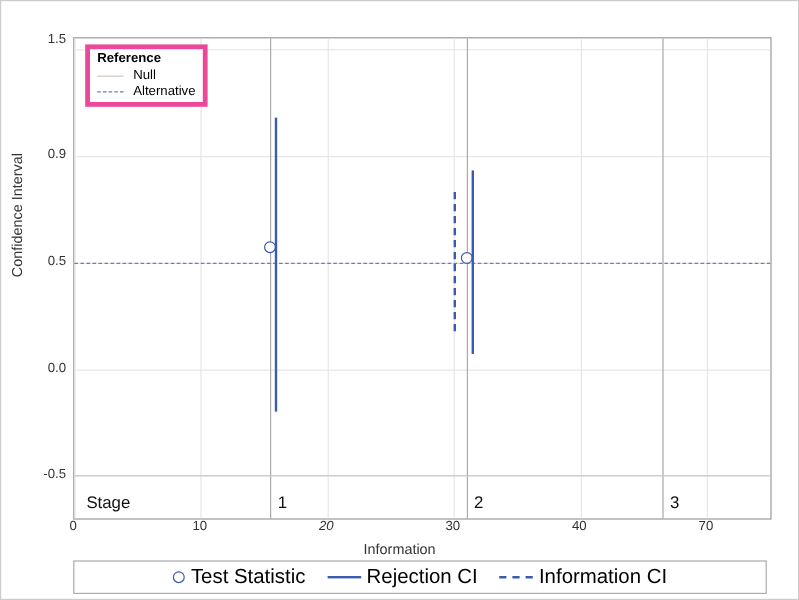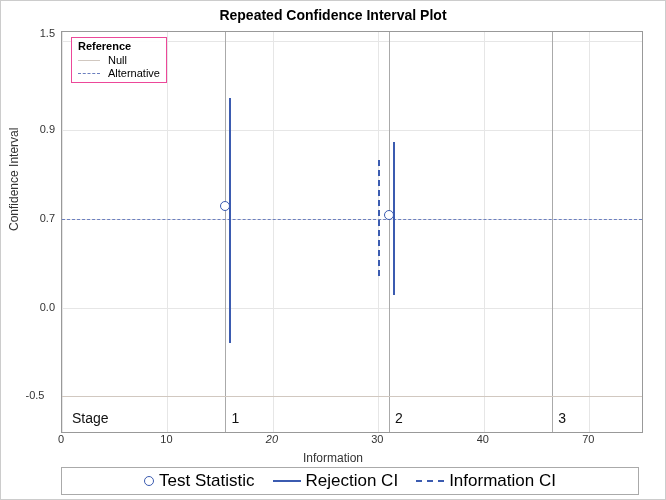--- a/index.html
+++ b/index.html
@@ -13,36 +13,35 @@
 .ref-null{border-top:1px solid #d1c8c0}
 .ci{position:absolute;width:2px;background:#3b5bb0}
 .aci{position:absolute;width:0;border-left:2px dashed #3b5bb0}
 .stage-line{position:absolute;width:1px;top:0;bottom:0;background:#aaa}
 .pt{position:absolute;width:8px;height:8px;border:1px solid #3b5bb0;border-radius:50%;background:#fff;transform:translate(-50%,-50%)}
 .tick-x{position:absolute;top:432px;font-size:11px;color:#333;transform:translateX(-50%)}
 .tick-y{position:absolute;font-size:11px;color:#333;text-align:right;width:40px;left:14px;transform:translateY(-50%)}
 .xlabel{position:absolute;bottom:34px;left:0;right:0;text-align:center;font-size:12px;color:#333}
 .ylabel{position:absolute;left:6px;top:230px;font-size:12px;color:#333;transform:rotate(-90deg);transform-origin:left top}
 .stage-lab{position:absolute;font-size:14px;color:#111}
-.reflegend{position:absolute;border:1px solid #ec4899;background:rgba(255,255,255,0.9);padding:2px 6px;font-size:11px;left:70px;top:36px}
+.reflegend{position:absolute;border:4px solid #ec4899;background:rgba(255,255,255,0.9);padding:2px 6px;font-size:11px;left:70px;top:36px}
 .reflegend .t{font-weight:bold;margin-bottom:2px}
 .reflegend .row{display:flex;align-items:center;gap:8px;margin:1px 0}
 .swatch{width:22px;border-top:1px solid #d1c8c0}
 .swatch.alt{border-top:1px dashed #6b7fbf}
 .bottomlegend{position:absolute;bottom:4px;left:60px;right:26px;border:1px solid #aaa;font-size:17px;display:flex;justify-content:center;gap:18px;padding:3px 6px}
 .bottomlegend .row{display:flex;align-items:center;gap:5px}
 .bswatch-marker{width:8px;height:8px;border:1px solid #3b5bb0;border-radius:50%}
 .bswatch-solid{width:28px;height:0;border-top:2px solid #3b5bb0}
 .bswatch-dash{width:28px;height:0;border-top:2px dashed #3b5bb0}
 </style>
 </head>
 <body>
 
 <div class="fig">
-  <div class="title">Repeated Confidence Interval Plot</div>
 
   <div class="plot" id="plot">
       <div class="grid-v" style="left: 0px;"></div>
       <div class="grid-v" style="left: 105.455px;"></div>
       <div class="grid-v" style="left: 210.909px;"></div>
       <div class="grid-v" style="left: 316.364px;"></div>
       <div class="grid-v" style="left: 421.818px;"></div>
       <div class="grid-v" style="left: 527.273px;"></div>
       <div class="grid-h" style="top: 364.444px;"></div>
       <div class="grid-h" style="top: 275.556px;"></div>
@@ -93,18 +92,18 @@
       <span class="bswatch-dash"></span>
       <span>Information CI</span>
     </div>
   </div>
 <div class="tick-x" style="left: 60px;">0</div>
     <div class="tick-x" style="left: 165.455px;">10</div>
     <div class="tick-x" style="left: 270.909px; font-style: italic;">20</div>
     <div class="tick-x" style="left: 376.364px;">30</div>
     <div class="tick-x" style="left: 481.818px;">40</div>
     <div class="tick-x" style="left: 587.273px;">70</div>
-    <div class="tick-y" style="top: 394.444px; text-align: center;">-0.5</div>
+    <div class="tick-y" style="top: 394.444px;">-0.5</div>
     <div class="tick-y" style="top: 305.556px;">0.0</div>
-    <div class="tick-y" style="top: 216.667px;">0.7</div>
+    <div class="tick-y" style="top: 216.667px;">0.5</div>
     <div class="tick-y" style="top: 127.778px;">0.9</div>
     <div class="tick-y" style="top: 32px;">1.5</div>
   </div>
 
 </body></html>

